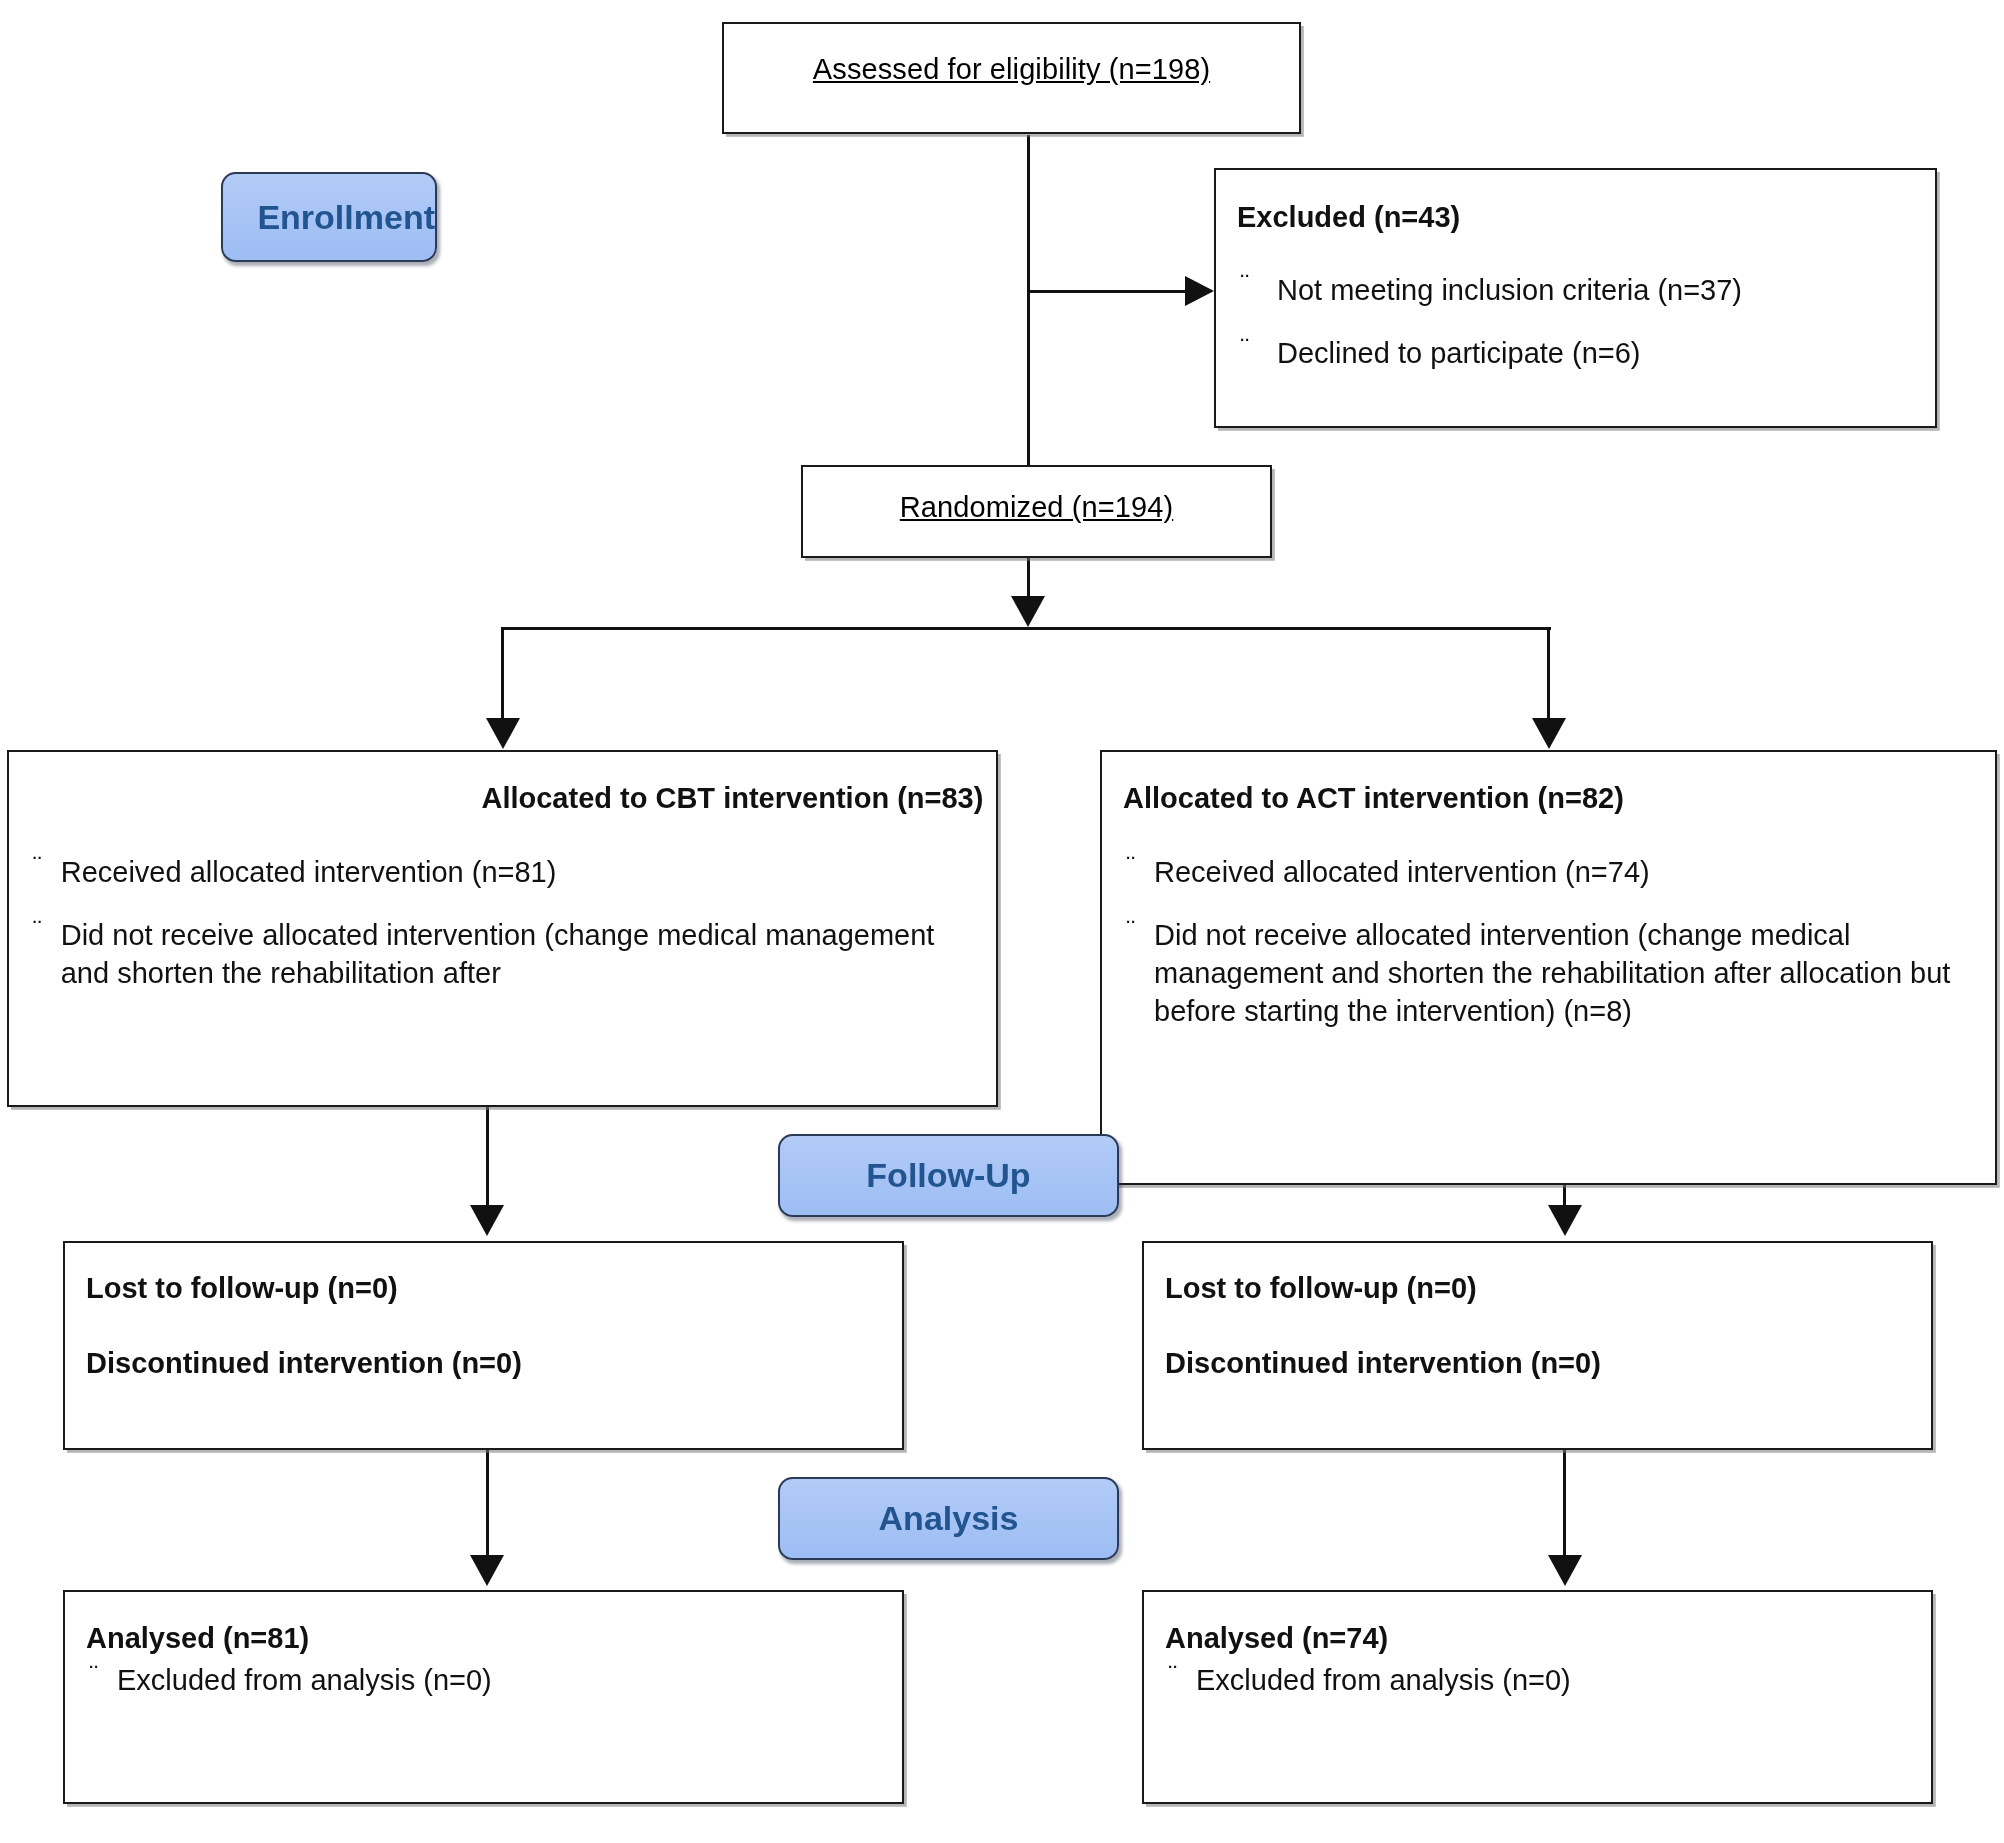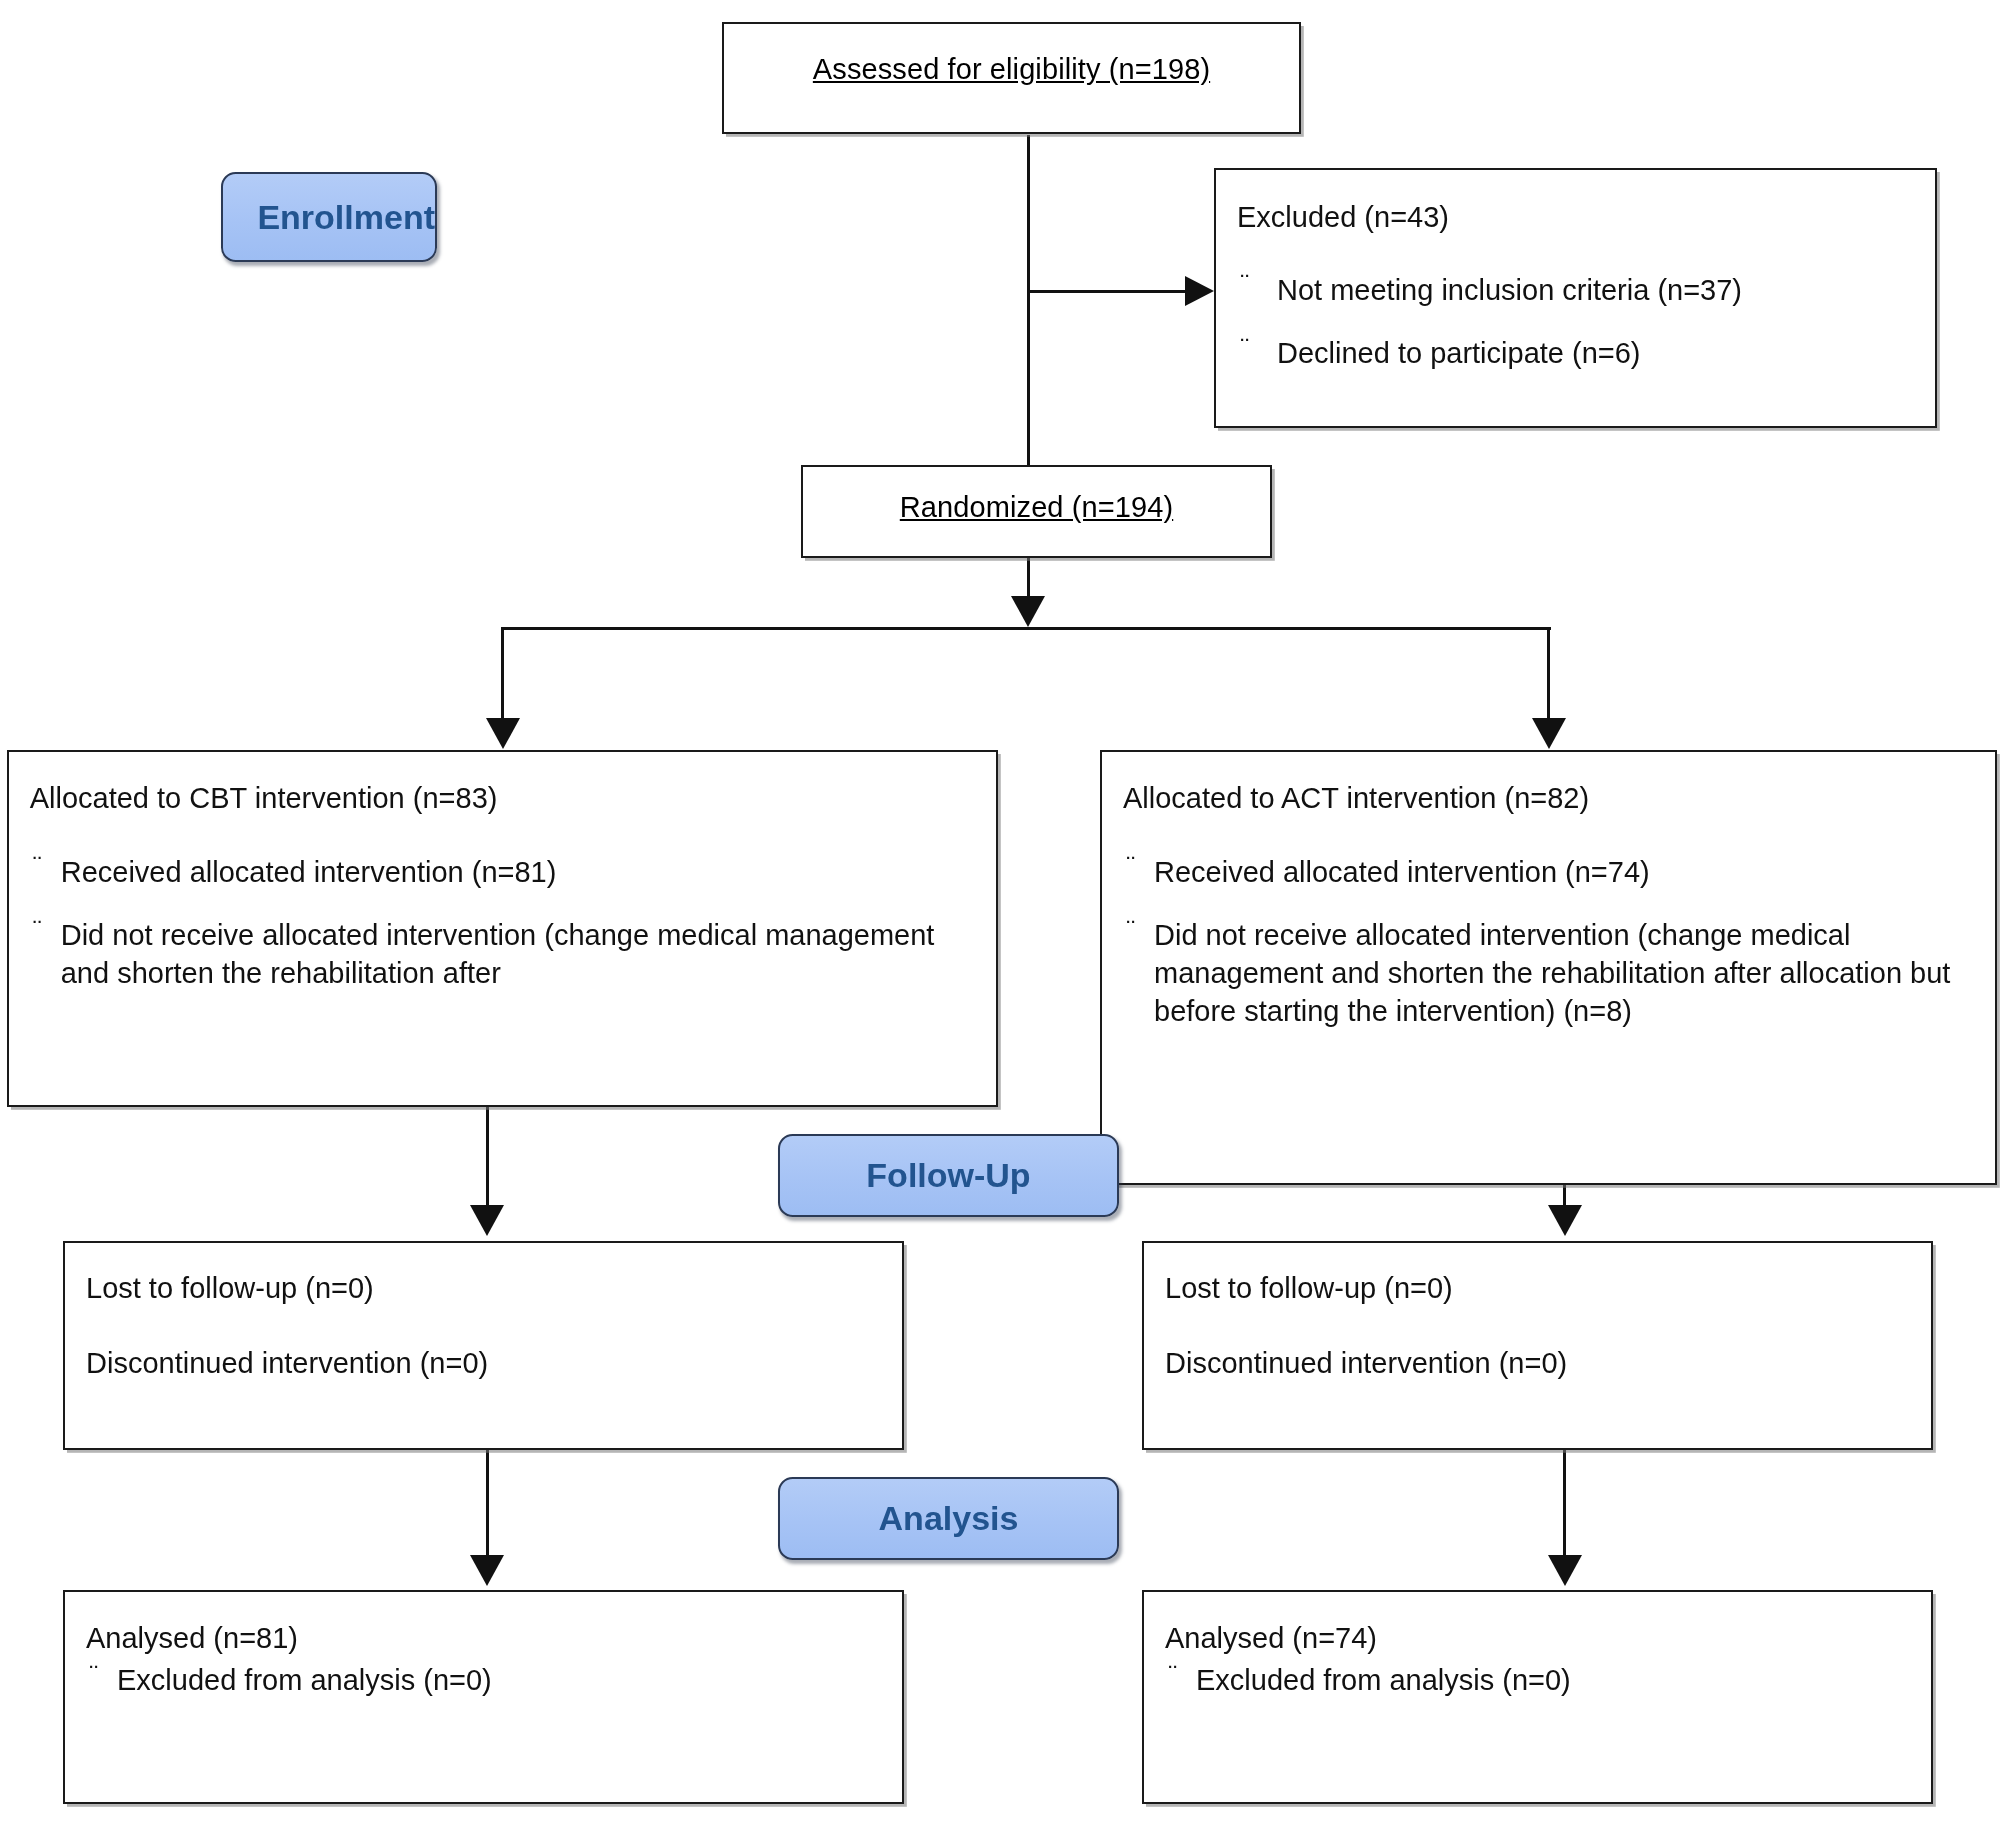--- a/index.html
+++ b/index.html
@@ -37,21 +37,21 @@
   
   .blines{position:absolute;left:21px;right:12.3px;}
   .bline{
     position:relative;
     color:#111111;
     font-size:29px;
     line-height:1.30;
     margin-bottom:26px;
     padding-left:31px;
   }
-  .bline.nopad{padding-left:0;}
+  .bline.nopad{padding-left:0;font-weight:bold;}
   .bline .bul{
     position:absolute;
     left:3.4px;
     top:-3.4px;
     font-size:26px;
     color:#111;
   }
   .bline.tight{margin-bottom:4.5px;}
   
   .badge{
@@ -142,21 +142,21 @@
     </div>
   </div>
 
   <div class="box center" style="left:801px; top:465px; width:471px; height:93px;">
     <div class="txt" style="top:22.4px;">Randomized (n=194)</div>
   </div>
 
 
   <div class="box" style="left:6.7px; top:750px; width:991px; height:357px;">
     <div class="blines" style="top:28px;">
-      <div class="bline nopad" style="margin-bottom:36px;">Allocated to CBT intervention (n=83)</div>
+      <div class="bline nopad" style="margin-bottom:36px;text-align:right;">Allocated to CBT intervention (n=83)</div>
       <div class="bline">
         <span class="bul">¨</span>
         <span>Received allocated intervention (n=81)</span>
       </div>
       <div class="bline" style="margin-bottom:0;">
         <span class="bul">¨</span>
         <span>Did not receive allocated intervention (change medical management and shorten the rehabilitation after</span>
       </div>
     </div>
   </div>

